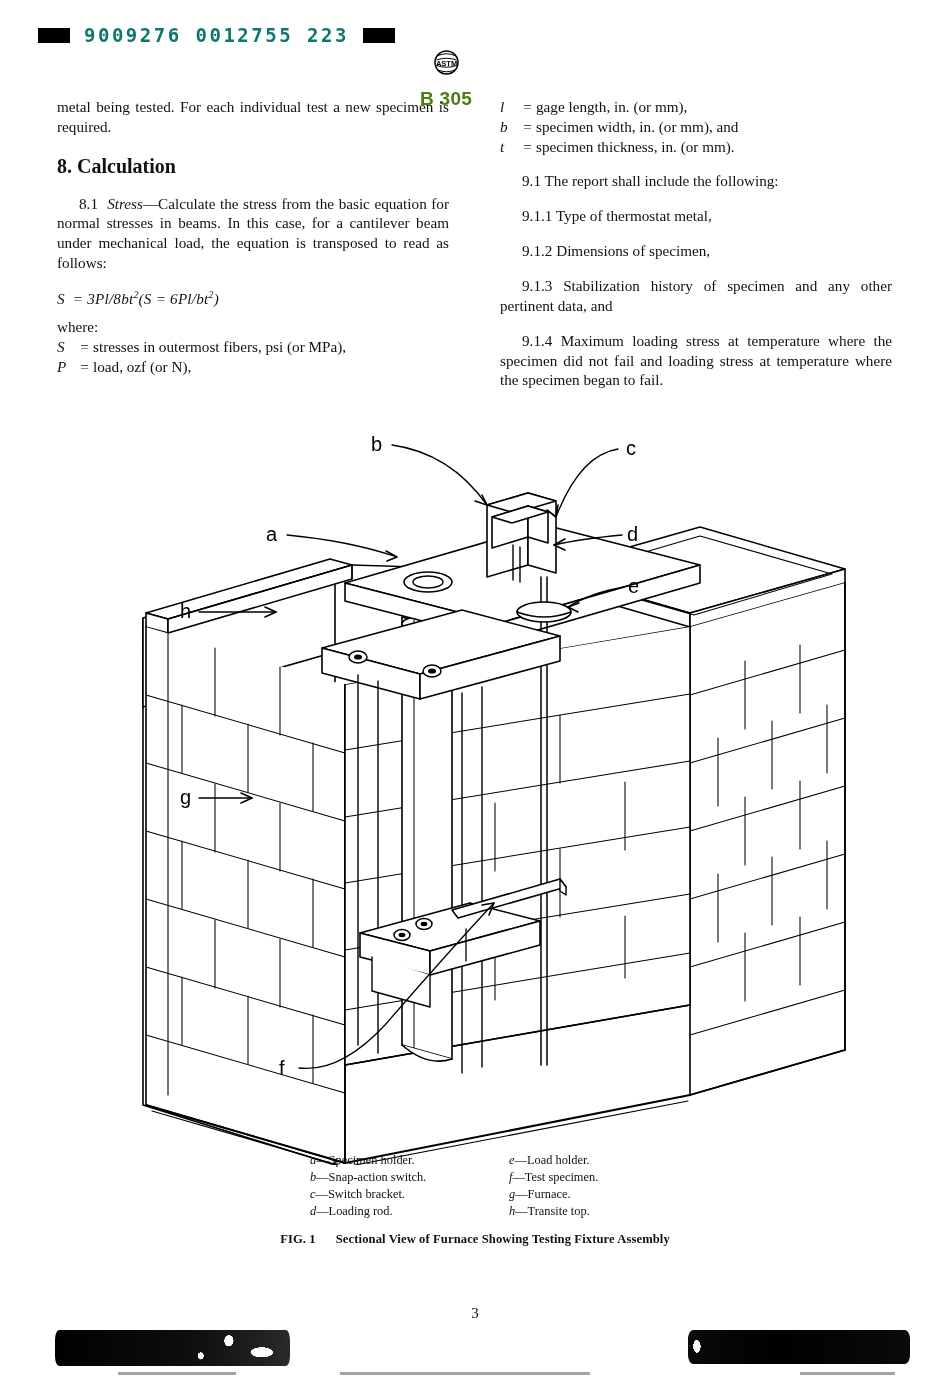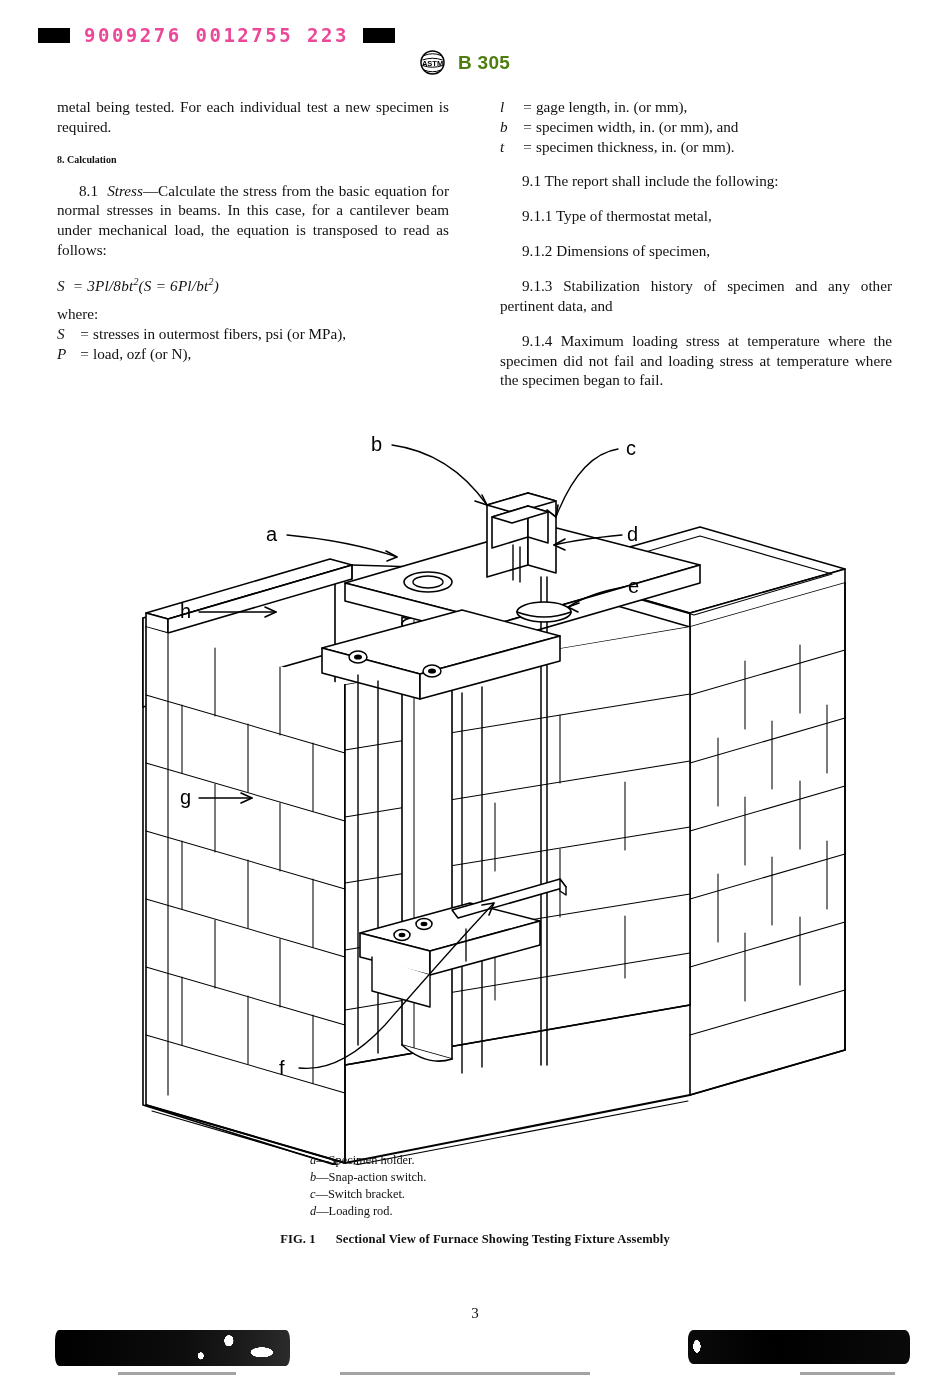--- a/index.html
+++ b/index.html
@@ -34,31 +34,32 @@
     background: #000;
     flex: 0 0 auto;
   }
   .scan-digits {
     font-family: "DejaVu Sans Mono", "Liberation Mono", monospace;
     font-size: 19px;
     font-weight: 700;
     letter-spacing: 2.5px;
     white-space: nowrap;
     line-height: 1;
-    color: #ec4899;
+    color: #0f766e;
   }
 
   
   .std-line {
     position: absolute;
     left: 420px;
     top: 50px;
     display: flex;
     align-items: center;
     gap: 13px;
+    flex-direction: column;
   }
   .astm-logo {
     width: 25px;
     height: 25px;
     flex: 0 0 auto;
   }
   .std-number {
     font-family: "Liberation Sans", "DejaVu Sans", sans-serif;
     font-size: 19px;
     font-weight: 700;
@@ -78,21 +79,21 @@
   }
   .col-left  { left: 57px; }
   .col-right { left: 500px; }
 
   .para { margin: 0 0 0 0; }
 
   .sec-head {
     font-weight: 700;
     margin: 16px 0 5px 0;
     text-align: left;
-    font-size: 10px;
+    font-size: 20px;
   }
   .sec-head.tight { margin-top: 13px; }
 
   .it { font-style: italic; }
 
   .equation {
     text-align: left;
     font-style: italic;
     font-size: 15.2px;
     margin: 9px 0 8px 0;
@@ -529,20 +530,26 @@
 </svg>
 </div>
 
 <div class="legend">
   <div class="legend-col">
     <div class="legend-item"><span class="lk">a</span><span>—Specimen holder.</span></div>
     <div class="legend-item"><span class="lk">b</span><span>—Snap-action switch.</span></div>
     <div class="legend-item"><span class="lk">c</span><span>—Switch bracket.</span></div>
     <div class="legend-item"><span class="lk">d</span><span>—Loading rod.</span></div>
   </div>
+  <div class="legend-col">
+    <div class="legend-item"><span class="lk">e</span><span>—Load holder.</span></div>
+    <div class="legend-item"><span class="lk">f</span><span>—Test specimen.</span></div>
+    <div class="legend-item"><span class="lk">g</span><span>—Furnace.</span></div>
+    <div class="legend-item"><span class="lk">h</span><span>—Transite top.</span></div>
+  </div>
 </div>
 
 <div class="caption">
   <span class="fignum">FIG. 1</span><span>Sectional View of Furnace Showing Testing Fixture Assembly</span>
 </div>
 
 <div class="page-number">3</div>
 
 <div class="smudge smudge-left"></div>
 <div class="smudge smudge-right"></div>

